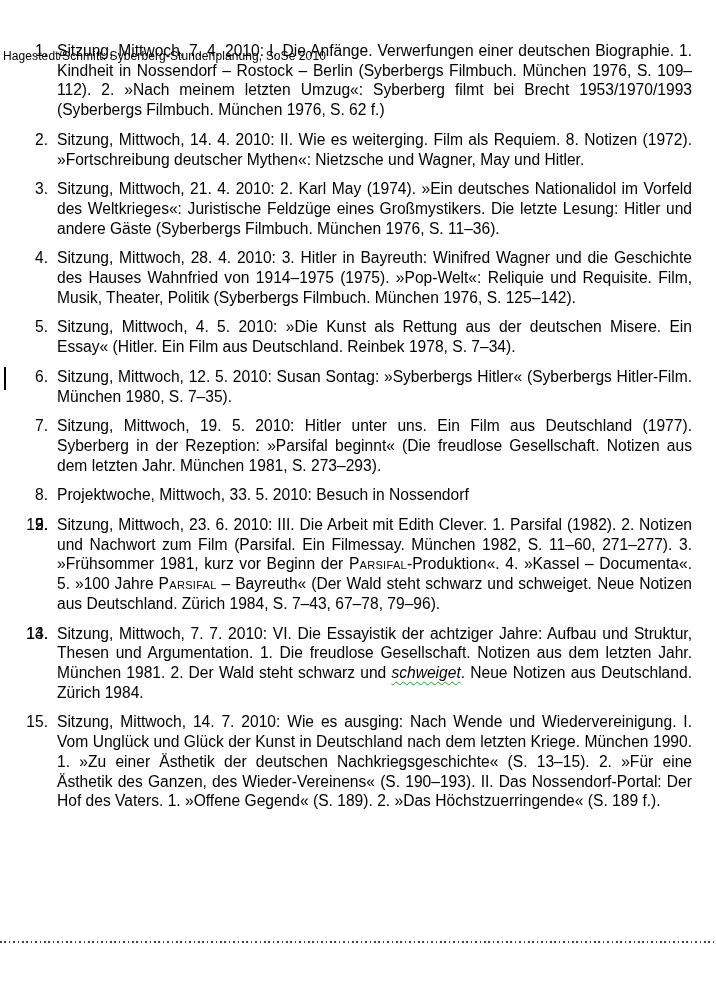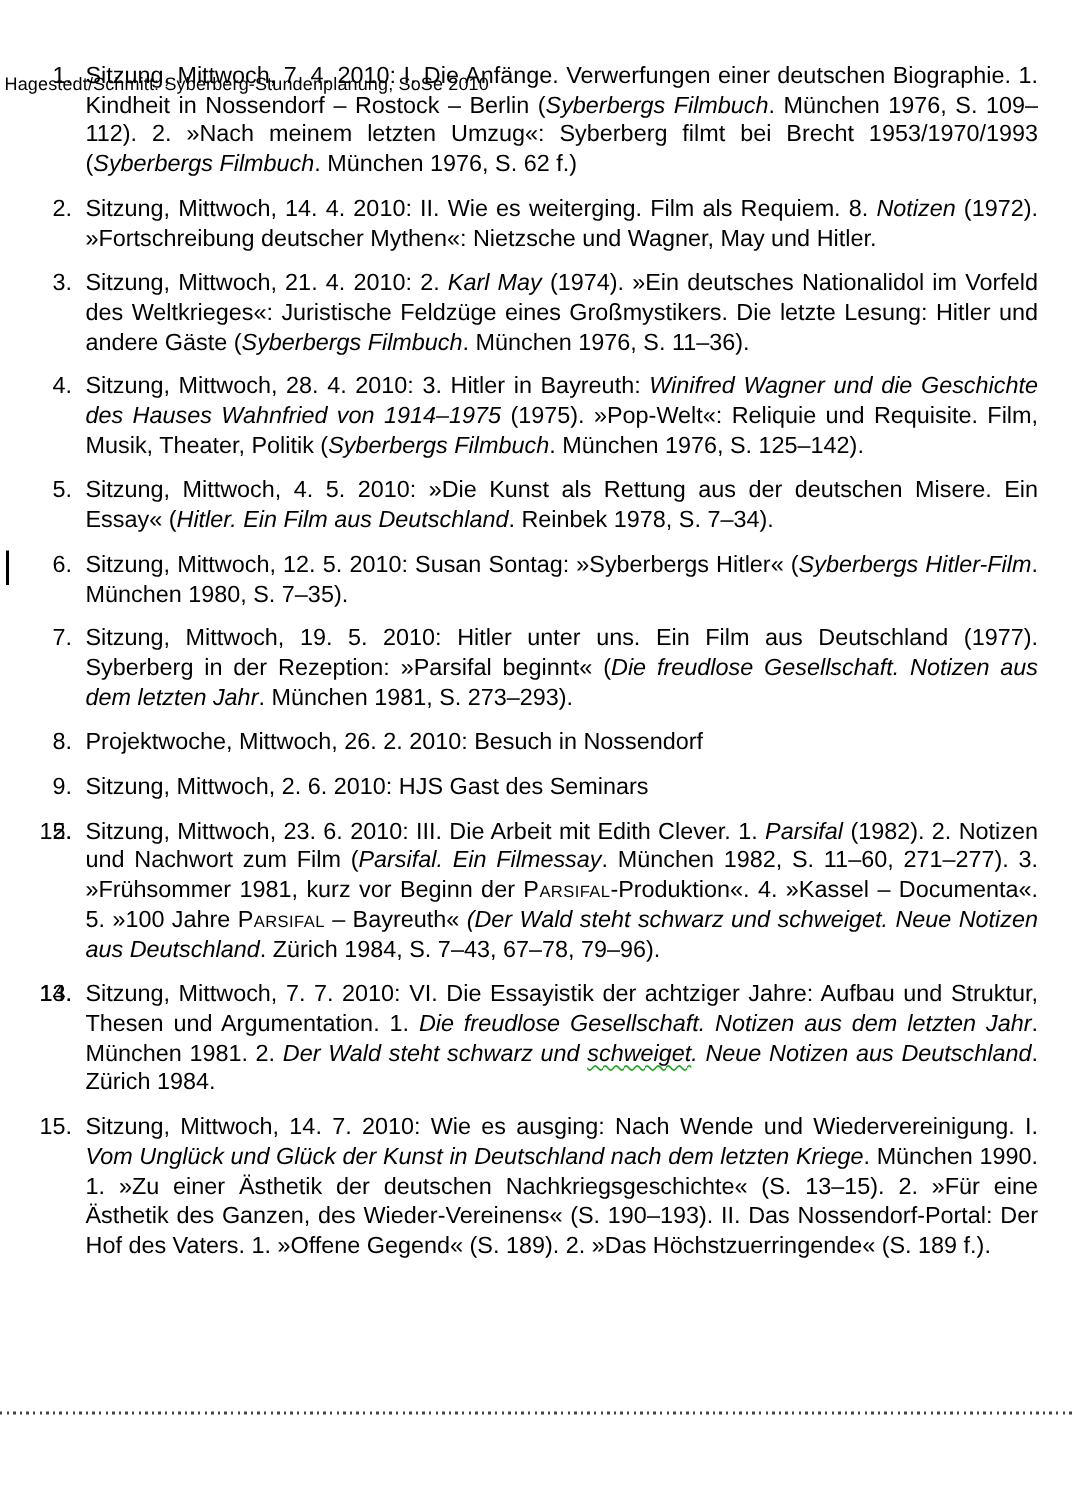--- a/index.html
+++ b/index.html
@@ -31,21 +31,21 @@
     line-height: 19.7px;
     text-align: justify;
   }
   .item .num {
     position: absolute;
     left: -57px; top: 0;
     width: 48px;
     text-align: right;
   }
   .seg-n { font-style: normal; }
-  .seg-i { font-style: italic; }
+  .seg-i { }
   .seg-sc { font-variant: small-caps; letter-spacing: 0.3px; }
   .seg-ig {
     font-style: italic;
     text-decoration-line: underline;
     text-decoration-style: wavy;
     text-decoration-thickness: 1px;
     text-underline-offset: 3px;
     text-decoration-skip-ink: none;
   }
   .text-cursor {
@@ -67,22 +67,22 @@
 <div class="doc-title">Hagestedt/Schmitt: Syberberg-Stundenplanung, SoSe 2010</div>
 
 <div class="session-list">
     <div class="item"><span class="num">1.</span><span><span class="seg-n">Sitzung, Mittwoch, 7. 4. 2010: I. Die Anfänge. Verwerfungen einer deutschen Biogra­phie. 1. Kindheit in Nossendorf – Rostock – Berlin (</span><span class="seg-i">Syberbergs Filmbuch</span><span class="seg-n">. München 1976, S. 109–112). 2. »Nach meinem letzten Umzug«: Syberberg filmt bei Brecht 1953/1970/1993 (</span><span class="seg-i">Syberbergs Filmbuch</span><span class="seg-n">. München 1976, S. 62 f.)</span></span></div>
     <div class="item"><span class="num">2.</span><span><span class="seg-n">Sitzung, Mittwoch, 14. 4. 2010: II. Wie es weiterging. Film als Requiem. 8. </span><span class="seg-i">Notizen</span><span class="seg-n"> (1972). »Fortschreibung deutscher Mythen«: Nietzsche und Wagner, May und Hitler.</span></span></div>
     <div class="item"><span class="num">3.</span><span><span class="seg-n">Sitzung, Mittwoch, 21. 4. 2010: 2. </span><span class="seg-i">Karl May</span><span class="seg-n"> (1974). »Ein deutsches Nationalidol im Vorfeld des Weltkrieges«: Juristische Feldzüge eines Großmystikers. Die letzte Le­sung: Hitler und andere Gäste (</span><span class="seg-i">Syberbergs Filmbuch</span><span class="seg-n">. München 1976, S. 11–36).</span></span></div>
     <div class="item"><span class="num">4.</span><span><span class="seg-n">Sitzung, Mittwoch, 28. 4. 2010: 3. Hitler in Bayreuth: </span><span class="seg-i">Winifred Wagner und die Ge­schichte des Hauses Wahnfried von 1914–1975</span><span class="seg-n"> (1975). »Pop-Welt«: Reliquie und Requisite. Film, Musik, Theater, Politik (</span><span class="seg-i">Syberbergs Filmbuch</span><span class="seg-n">. München 1976, S. 125–142).</span></span></div>
     <div class="item"><span class="num">5.</span><span><span class="seg-n">Sitzung, Mittwoch, 4. 5. 2010: »Die Kunst als Rettung aus der deutschen Misere. Ein Essay« (</span><span class="seg-i">Hitler. Ein Film aus Deutschland</span><span class="seg-n">. Reinbek 1978, S. 7–34).</span></span></div>
     <div class="item"><span class="num">6.</span><span><span class="seg-n">Sitzung, Mittwoch, 12. 5. 2010: Susan Sontag: »Syberbergs Hitler« (</span><span class="seg-i">Syberbergs Hitler-Film</span><span class="seg-n">. München 1980, S. 7–35).</span></span></div>
     <div class="item"><span class="num">7.</span><span><span class="seg-n">Sitzung, Mittwoch, 19. 5. 2010: Hitler unter uns. Ein Film aus Deutschland (1977). Syberberg in der Rezeption: »Parsifal beginnt« (</span><span class="seg-i">Die freudlose Gesellschaft. Notizen aus dem letzten Jahr</span><span class="seg-n">. München 1981, S. 273–293).</span></span></div>
-    <div class="item"><span class="num">8.</span><span><span class="seg-n">Projektwoche, Mittwoch, 26. 2. 2010: Besuch in Nossendorf</span></span></div>
-    <div class="item"><span class="num">9.</span><span><span class="seg-n">Sitzung, Mittwoch, 2. 6. 2010: HJS Gast des Seminars</span></span></div>
+    <div class="item"><span class="num">8.</span><span><span class="seg-n">Projektwoche, Mittwoch, 33. 5. 2010: Besuch in Nossendorf</span></span></div>
+    <div class="item"><span class="num">9.</span></div>
     <div class="item"><span class="num">5.</span></div>
     <div class="item"><span class="num">12.</span><span><span class="seg-n">Sitzung, Mittwoch, 23. 6. 2010: III. Die Arbeit mit Edith Clever. 1. </span><span class="seg-i">Parsifal</span><span class="seg-n"> (1982). 2. Notizen und Nachwort zum Film (</span><span class="seg-i">Parsifal. Ein Filmessay</span><span class="seg-n">. München 1982, S. 11–60, 271–277). 3. »Frühsommer 1981, kurz vor Beginn der </span><span class="seg-sc">Parsifal</span><span class="seg-n">-Produktion«. 4. »Kassel – Documenta«. 5. »100 Jahre </span><span class="seg-sc">Parsifal</span><span class="seg-n"> – Bayreuth« </span><span class="seg-i">(Der Wald steht schwarz und schweiget. Neue Notizen aus Deutschland</span><span class="seg-n">. Zürich 1984, S. 7–43, 67–78, 79–96).</span></span></div>
     <div class="item"><span class="num">13.</span></div>
     <div class="item"><span class="num">14.</span><span><span class="seg-n">Sitzung, Mittwoch, 7. 7. 2010: VI. Die Essayistik der achtziger Jahre: Aufbau und Struktur, Thesen und Argumentation. 1. </span><span class="seg-i">Die freudlose Gesellschaft. Notizen aus dem letzten Jahr</span><span class="seg-n">. München 1981. 2. </span><span class="seg-i">Der Wald steht schwarz und </span><span class="seg-ig" style="text-decoration-color: rgb(29, 163, 29);">schweiget</span><span class="seg-i">. Neue Notizen aus Deutschland</span><span class="seg-n">. Zürich 1984.</span></span></div>
     <div class="item"><span class="num">15.</span><span><span class="seg-n">Sitzung, Mittwoch, 14. 7. 2010: Wie es ausging: Nach Wende und Wiedervereini­gung. I. </span><span class="seg-i">Vom Unglück und Glück der Kunst in Deutschland nach dem letzten Kriege</span><span class="seg-n">. München 1990. 1. »Zu einer Ästhetik der deutschen Nachkriegsgeschichte« (S. 13–15). 2. »Für eine Ästhetik des Ganzen, des Wieder-Vereinens« (S. 190–193). II. Das Nossendorf-Portal: Der Hof des Vaters. 1. »Offene Gegend« (S. 189). 2. »Das Höchstzuerringende« (S. 189 f.).</span></span></div>
   </div>
 
 <div class="text-cursor"></div>
 
 <div class="page-break-line"></div>

